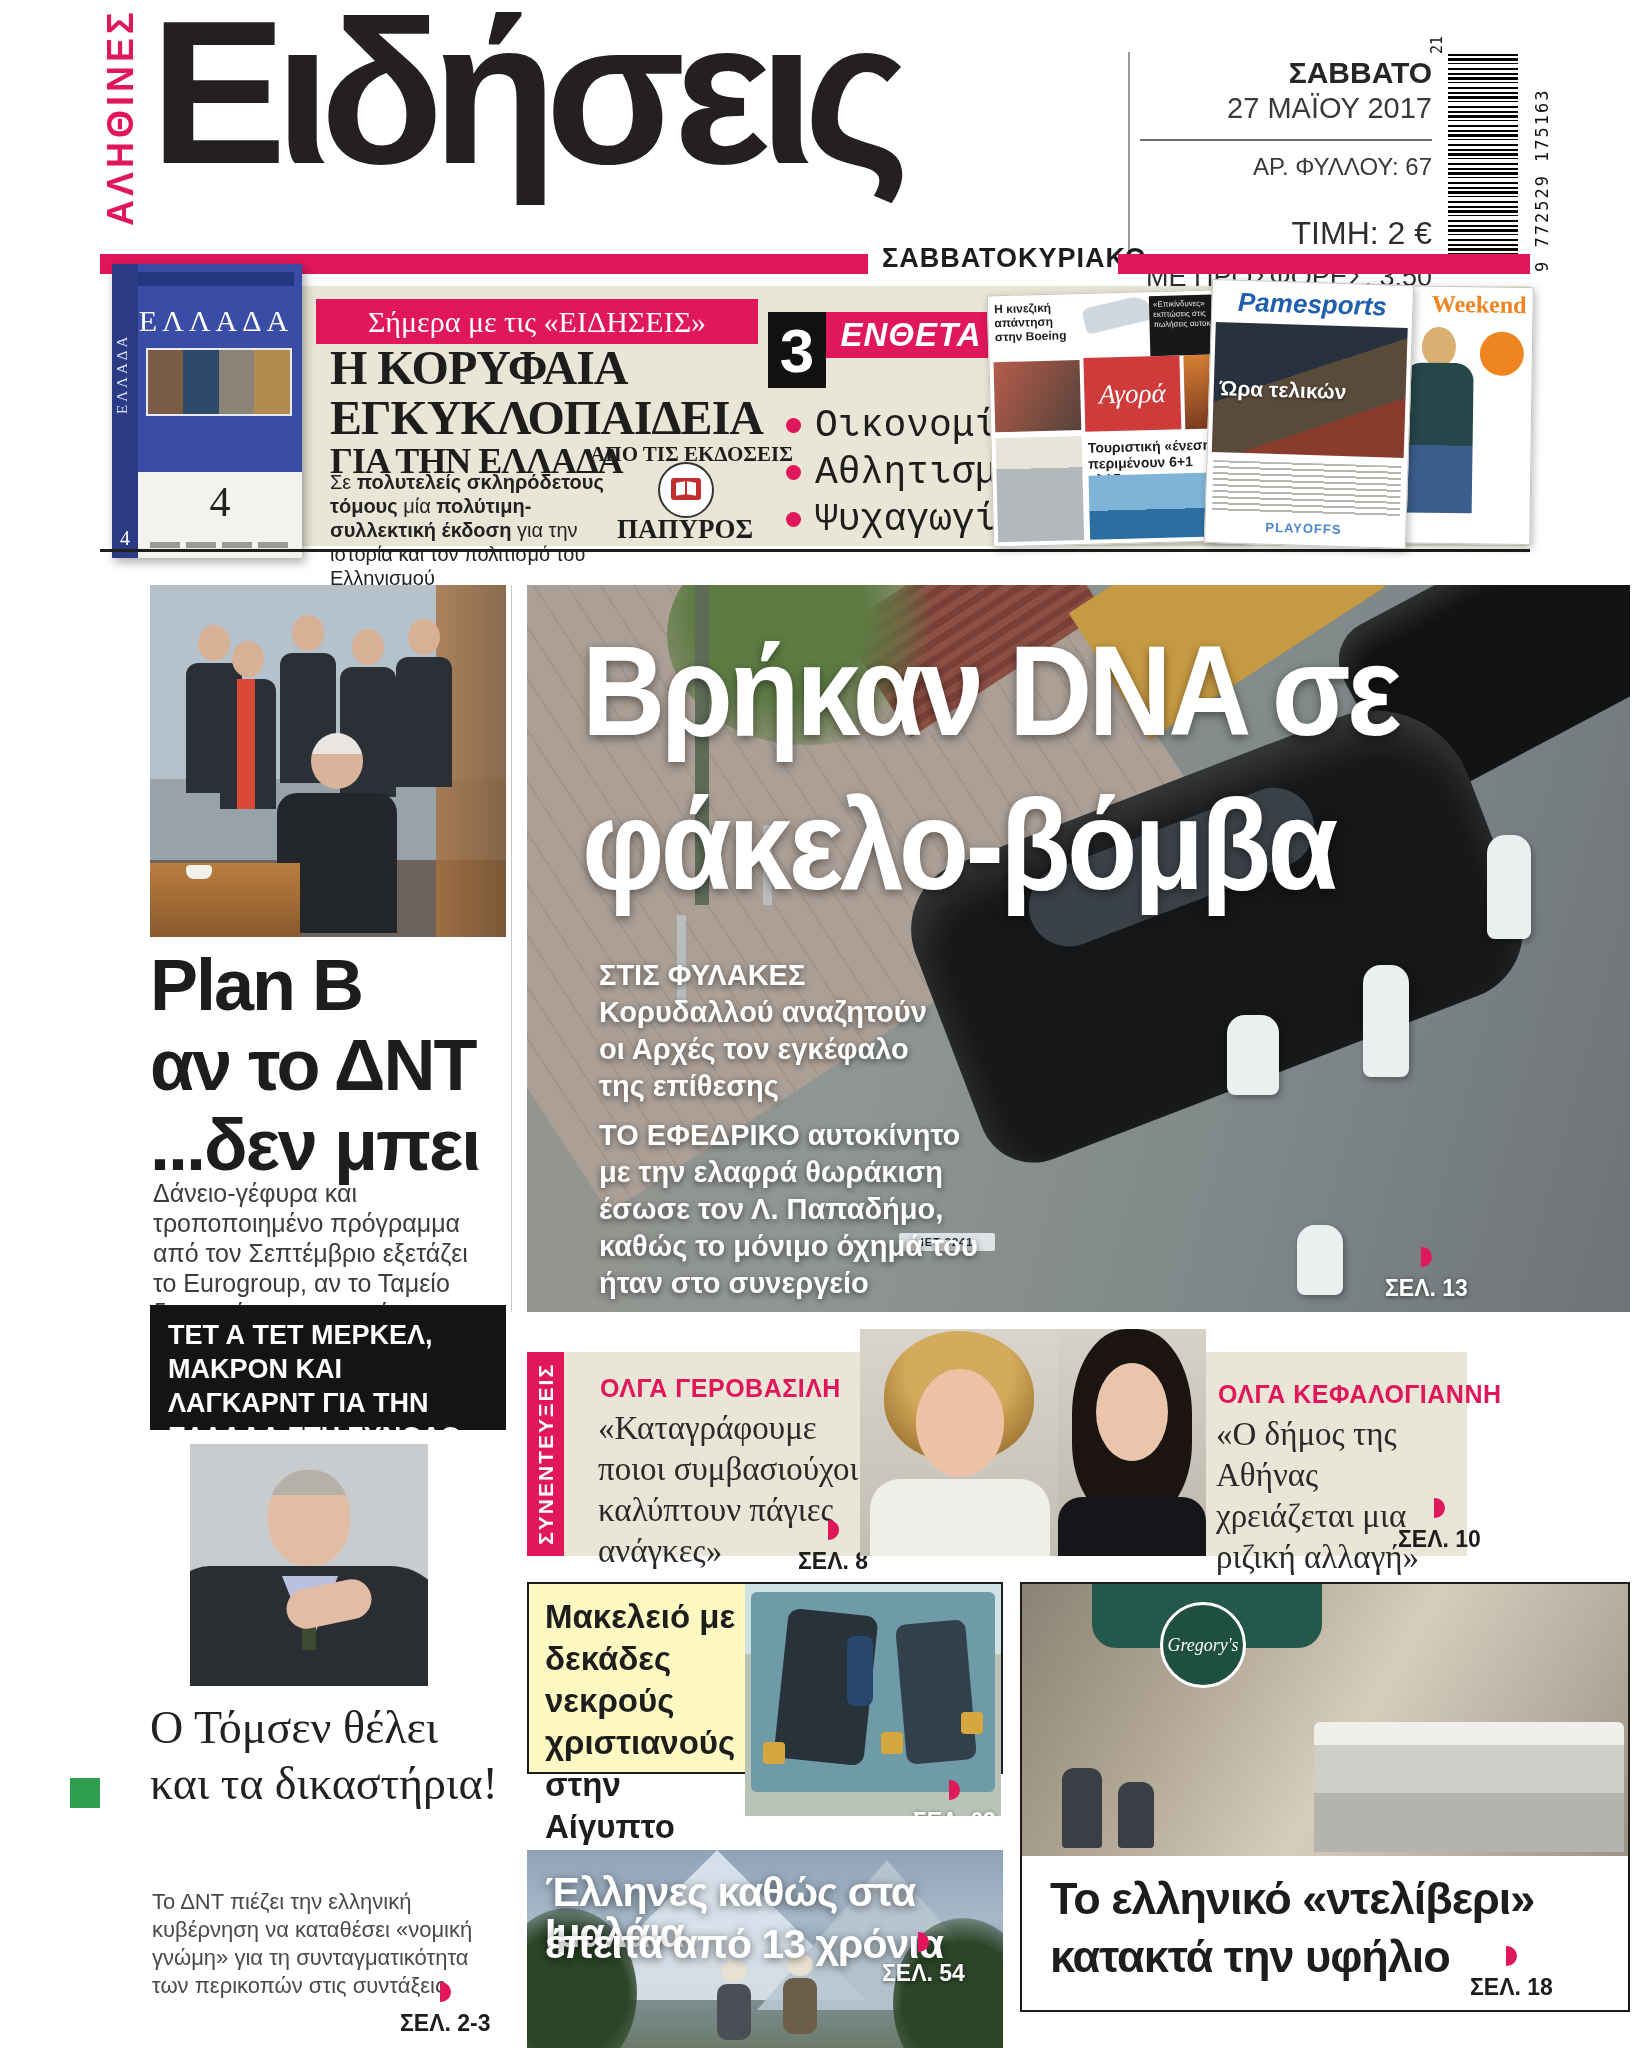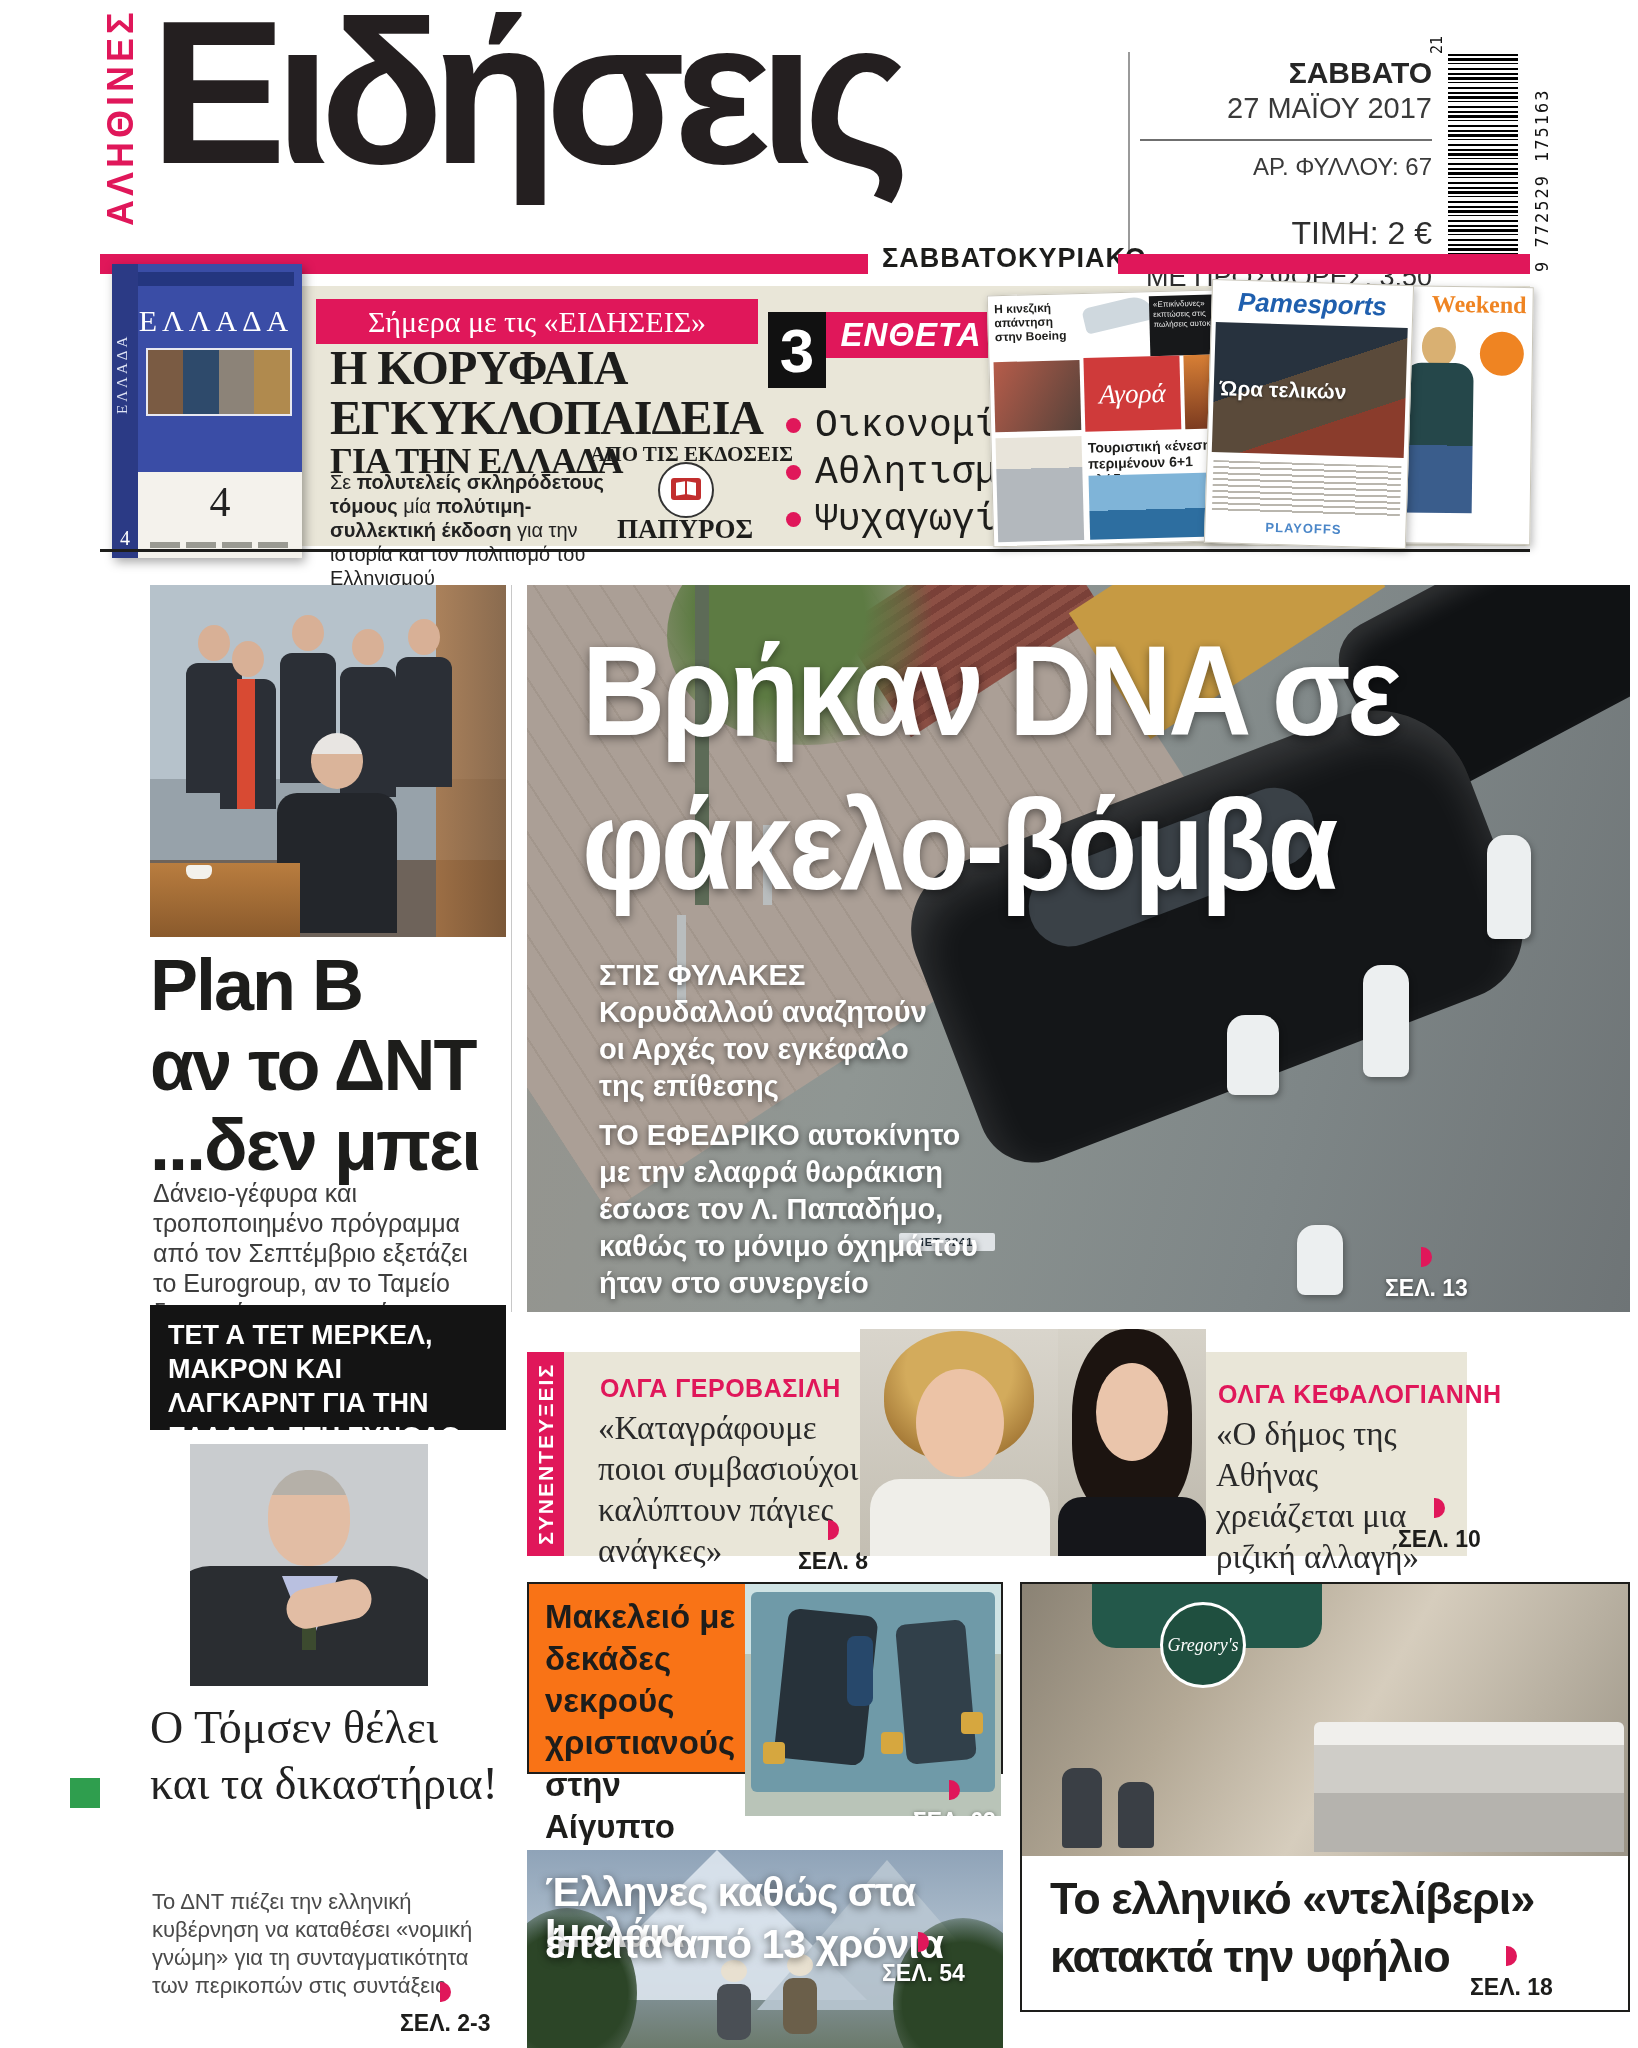--- a/index.html
+++ b/index.html
@@ -176,21 +176,21 @@
   .g-hair{position:absolute;left:24px;top:2px;width:150px;height:130px;border-radius:50% 50% 46% 46%;
       background:radial-gradient(circle at 50% 30%,#d3ab5c 0 45%,#95682a 90%);}
   .g-face{position:absolute;left:56px;top:40px;width:88px;height:108px;border-radius:50%;background:#ecc3a6;}
   .g-jacket{position:absolute;left:10px;top:150px;width:180px;height:80px;border-radius:30px 30px 0 0;background:#efeee9;}
   .kf-photo{left:1058px;top:1329px;width:148px;height:227px;background:linear-gradient(180deg,#d6d2c8,#bcb7ab);}
   .kf-hair{position:absolute;left:14px;top:0;width:120px;height:190px;border-radius:45% 45% 40% 40%;background:#1c1410;}
   .kf-face{position:absolute;left:38px;top:34px;width:72px;height:98px;border-radius:50%;background:#eac5ab;}
   .kf-blazer{position:absolute;left:0px;top:168px;width:148px;height:60px;background:#15161a;border-radius:24px 24px 0 0;}
 
   
-  .egy-box{left:527px;top:1582px;width:476px;height:192px;background:#f97316;border:2px solid #1d1d1b;box-sizing:border-box;}
+  .egy-box{left:527px;top:1582px;width:476px;height:192px;background:#fef9c3;border:2px solid #1d1d1b;box-sizing:border-box;}
   .egy-head{position:absolute;left:16px;top:12px;width:198px;font-size:33px;line-height:42px;font-weight:700;color:#1d1d1b;}
   .egy-photo{position:absolute;right:0;top:0;width:256px;height:232px;overflow:hidden;
       background:linear-gradient(180deg,#cfe3e4 0 30%,#b9c4b8 30% 100%);}
   .bus{position:absolute;left:6px;top:8px;width:244px;height:200px;background:#6f9aa8;border-radius:6px;}
   .bus-tear1{position:absolute;left:30px;top:20px;width:90px;height:150px;background:#27323a;border-radius:12px;transform:rotate(6deg);}
   .bus-tear2{position:absolute;left:150px;top:30px;width:70px;height:140px;background:#31404a;border-radius:10px;transform:rotate(-5deg);}
   .bus-seat{position:absolute;width:22px;height:22px;background:#d6a73f;border-radius:4px;}
   .bus-man{position:absolute;left:96px;top:44px;width:26px;height:70px;background:#27486b;border-radius:8px;}
   .him-box{left:527px;top:1850px;width:476px;height:198px;overflow:hidden;
       background:linear-gradient(180deg,#8fa3b8 0%,#a7b8c8 35%,#8a9aa8 60%,#6b7a6b 100%);}

